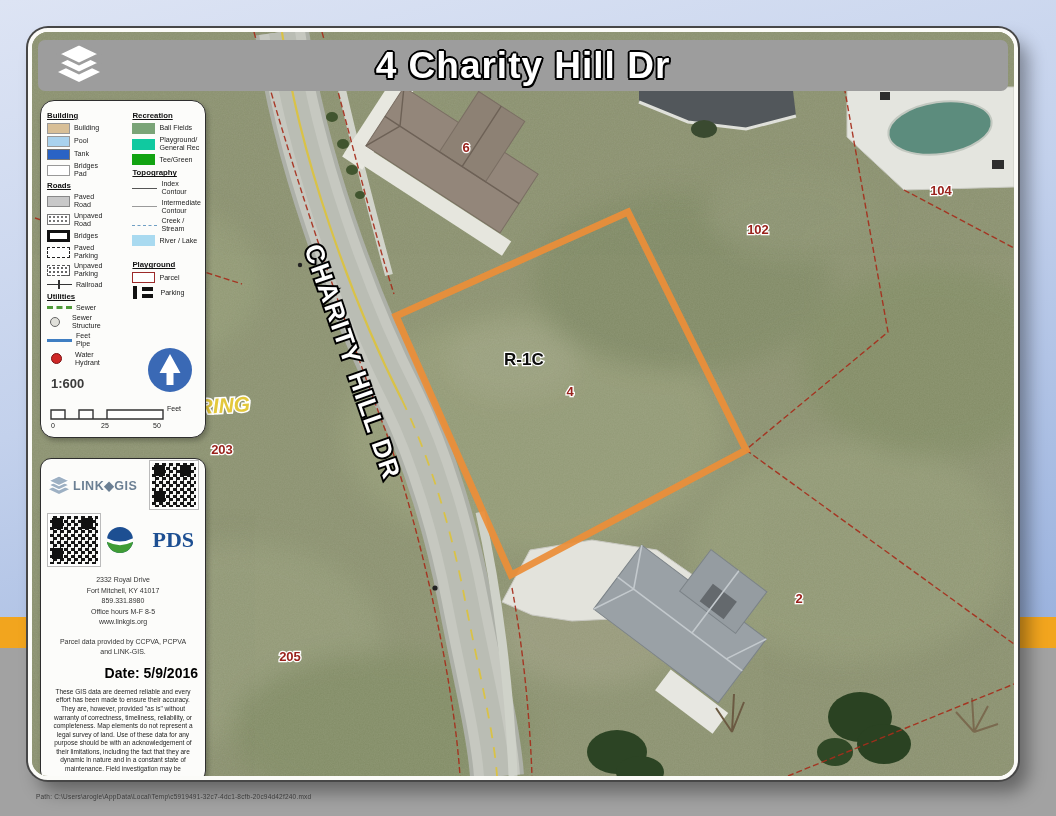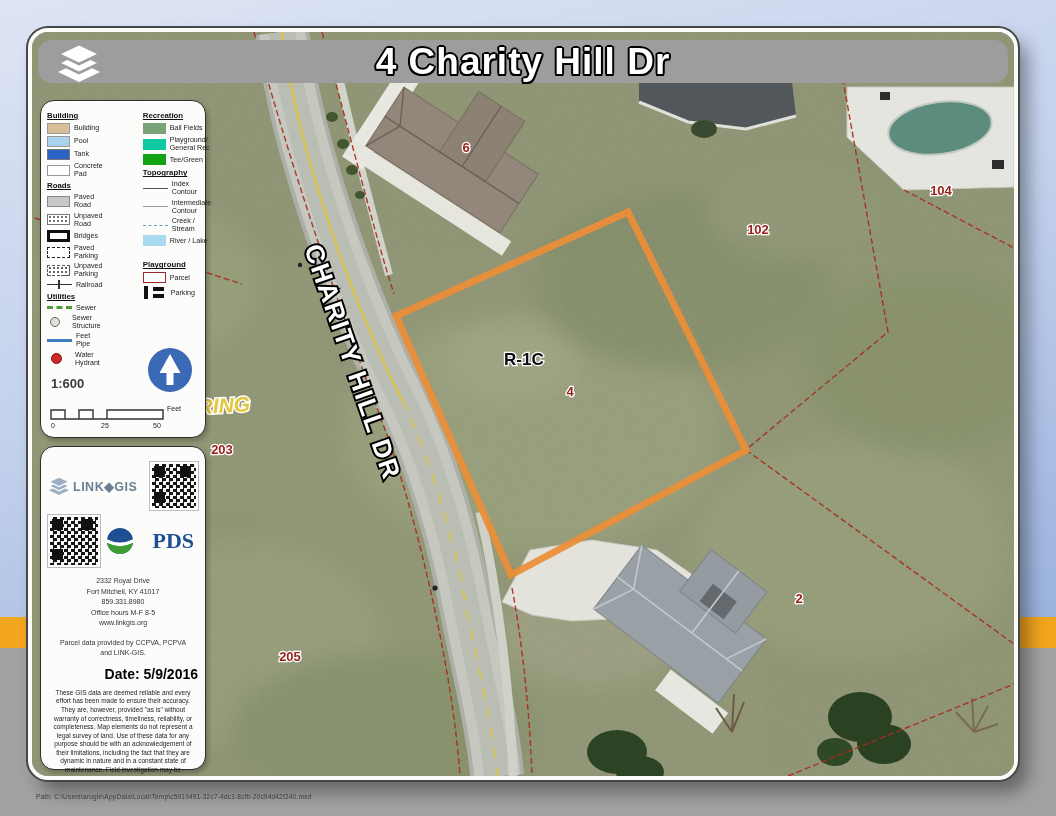--- a/index.html
+++ b/index.html
@@ -11,36 +11,36 @@
   .bg-orange{position:absolute;left:0;top:617px;width:100%;height:31px;background:#f2a51e;}
   .bg-gray{position:absolute;left:0;top:648px;width:100%;bottom:0;background:#a2a2a2;}
 
   
   .sheet{position:absolute;left:28px;top:28px;width:982px;height:744px;
     border:4px solid #fbfbf8;border-radius:20px;overflow:hidden;background:#8b9170;
     box-shadow:0 0 0 2px #474747,10px 12px 18px rgba(0,0,0,.38);}
   .map-svg{position:absolute;left:0;top:0;width:100%;height:100%;display:block;}
 
   
-  .titlebar{position:absolute;left:6px;top:8px;width:970px;height:43px;
-    background:#9d9d9d;border-radius:14px;display:flex;align-items:center;justify-content:center;}
+  .titlebar{position:absolute;left:6px;top:8px;width:970px;height:51px;
+    background:#9d9d9d;border-radius:7px;display:flex;align-items:center;justify-content:center;}
   .titlebar .ticon{position:absolute;left:18px;top:4px;}
   .title-text{font-size:37px;font-weight:bold;color:#fff;letter-spacing:1px;
     text-shadow:-2px 0 #000,2px 0 #000,0 -2px #000,0 2px #000,
       -1.5px -1.5px #000,1.5px -1.5px #000,-1.5px 1.5px #000,1.5px 1.5px #000;}
 
   
   .card{position:absolute;left:8px;width:166px;background:#fcfcfa;
     border:1.6px solid #2e2e2e;border-radius:14px;box-sizing:border-box;
     box-shadow:2px 3px 5px rgba(0,0,0,.25);}
   .legend-card{top:68px;height:338px;padding:7px 6px;}
-  .info-card{top:414px;height:324px;padding:15px 7px;display:flex;flex-direction:column;}
-
-  
-  .lcols{display:flex;gap:16px;}
+  .info-card{top:426px;height:324px;padding:2px 7px;display:flex;flex-direction:column;border-radius:11px;}
+
+  
+  .lcols{display:flex;gap:6px;}
   .lcol{flex:1;}
   .lcol.right{flex:1.15;margin-left:24px;}
   .lhead{font-size:7.8px;font-weight:bold;text-decoration:underline;color:#111;margin:3px 0 3px;}
   .lrow{display:flex;align-items:center;gap:4px;margin:2px 0;}
   .llab{font-size:7.1px;color:#222;line-height:1.15;}
   .sw{width:23px;height:11px;flex-shrink:0;box-sizing:border-box;}
   .sw-building{background:#d8bf97;border:1px solid #999;}
   .sw-pool{background:#a9d2ee;border:1px solid #999;}
   .sw-tank{background:#2a63c5;border:1px solid #777;}
   .sw-concrete{background:#fff;border:1px solid #999;}
@@ -242,21 +242,21 @@
           <div class="lrow">
               <span class="sw sw-pool"></span>
               <span class="llab">Pool</span>
             </div>
           <div class="lrow">
               <span class="sw sw-tank"></span>
               <span class="llab">Tank</span>
             </div>
           <div class="lrow">
               <span class="sw sw-concrete"></span>
-              <span class="llab">Concrete Pad</span>
+              <span class="llab">Bridges Pad</span>
             </div>
 
           <div class="lhead">Roads</div>
           <div class="lrow">
               <span class="sw sw-pavedroad"></span>
               <span class="llab">Paved Road</span>
             </div>
           <div class="lrow">
               <span class="sw sw-unpavedroad"></span>
               <span class="llab">Unpaved Road</span>

